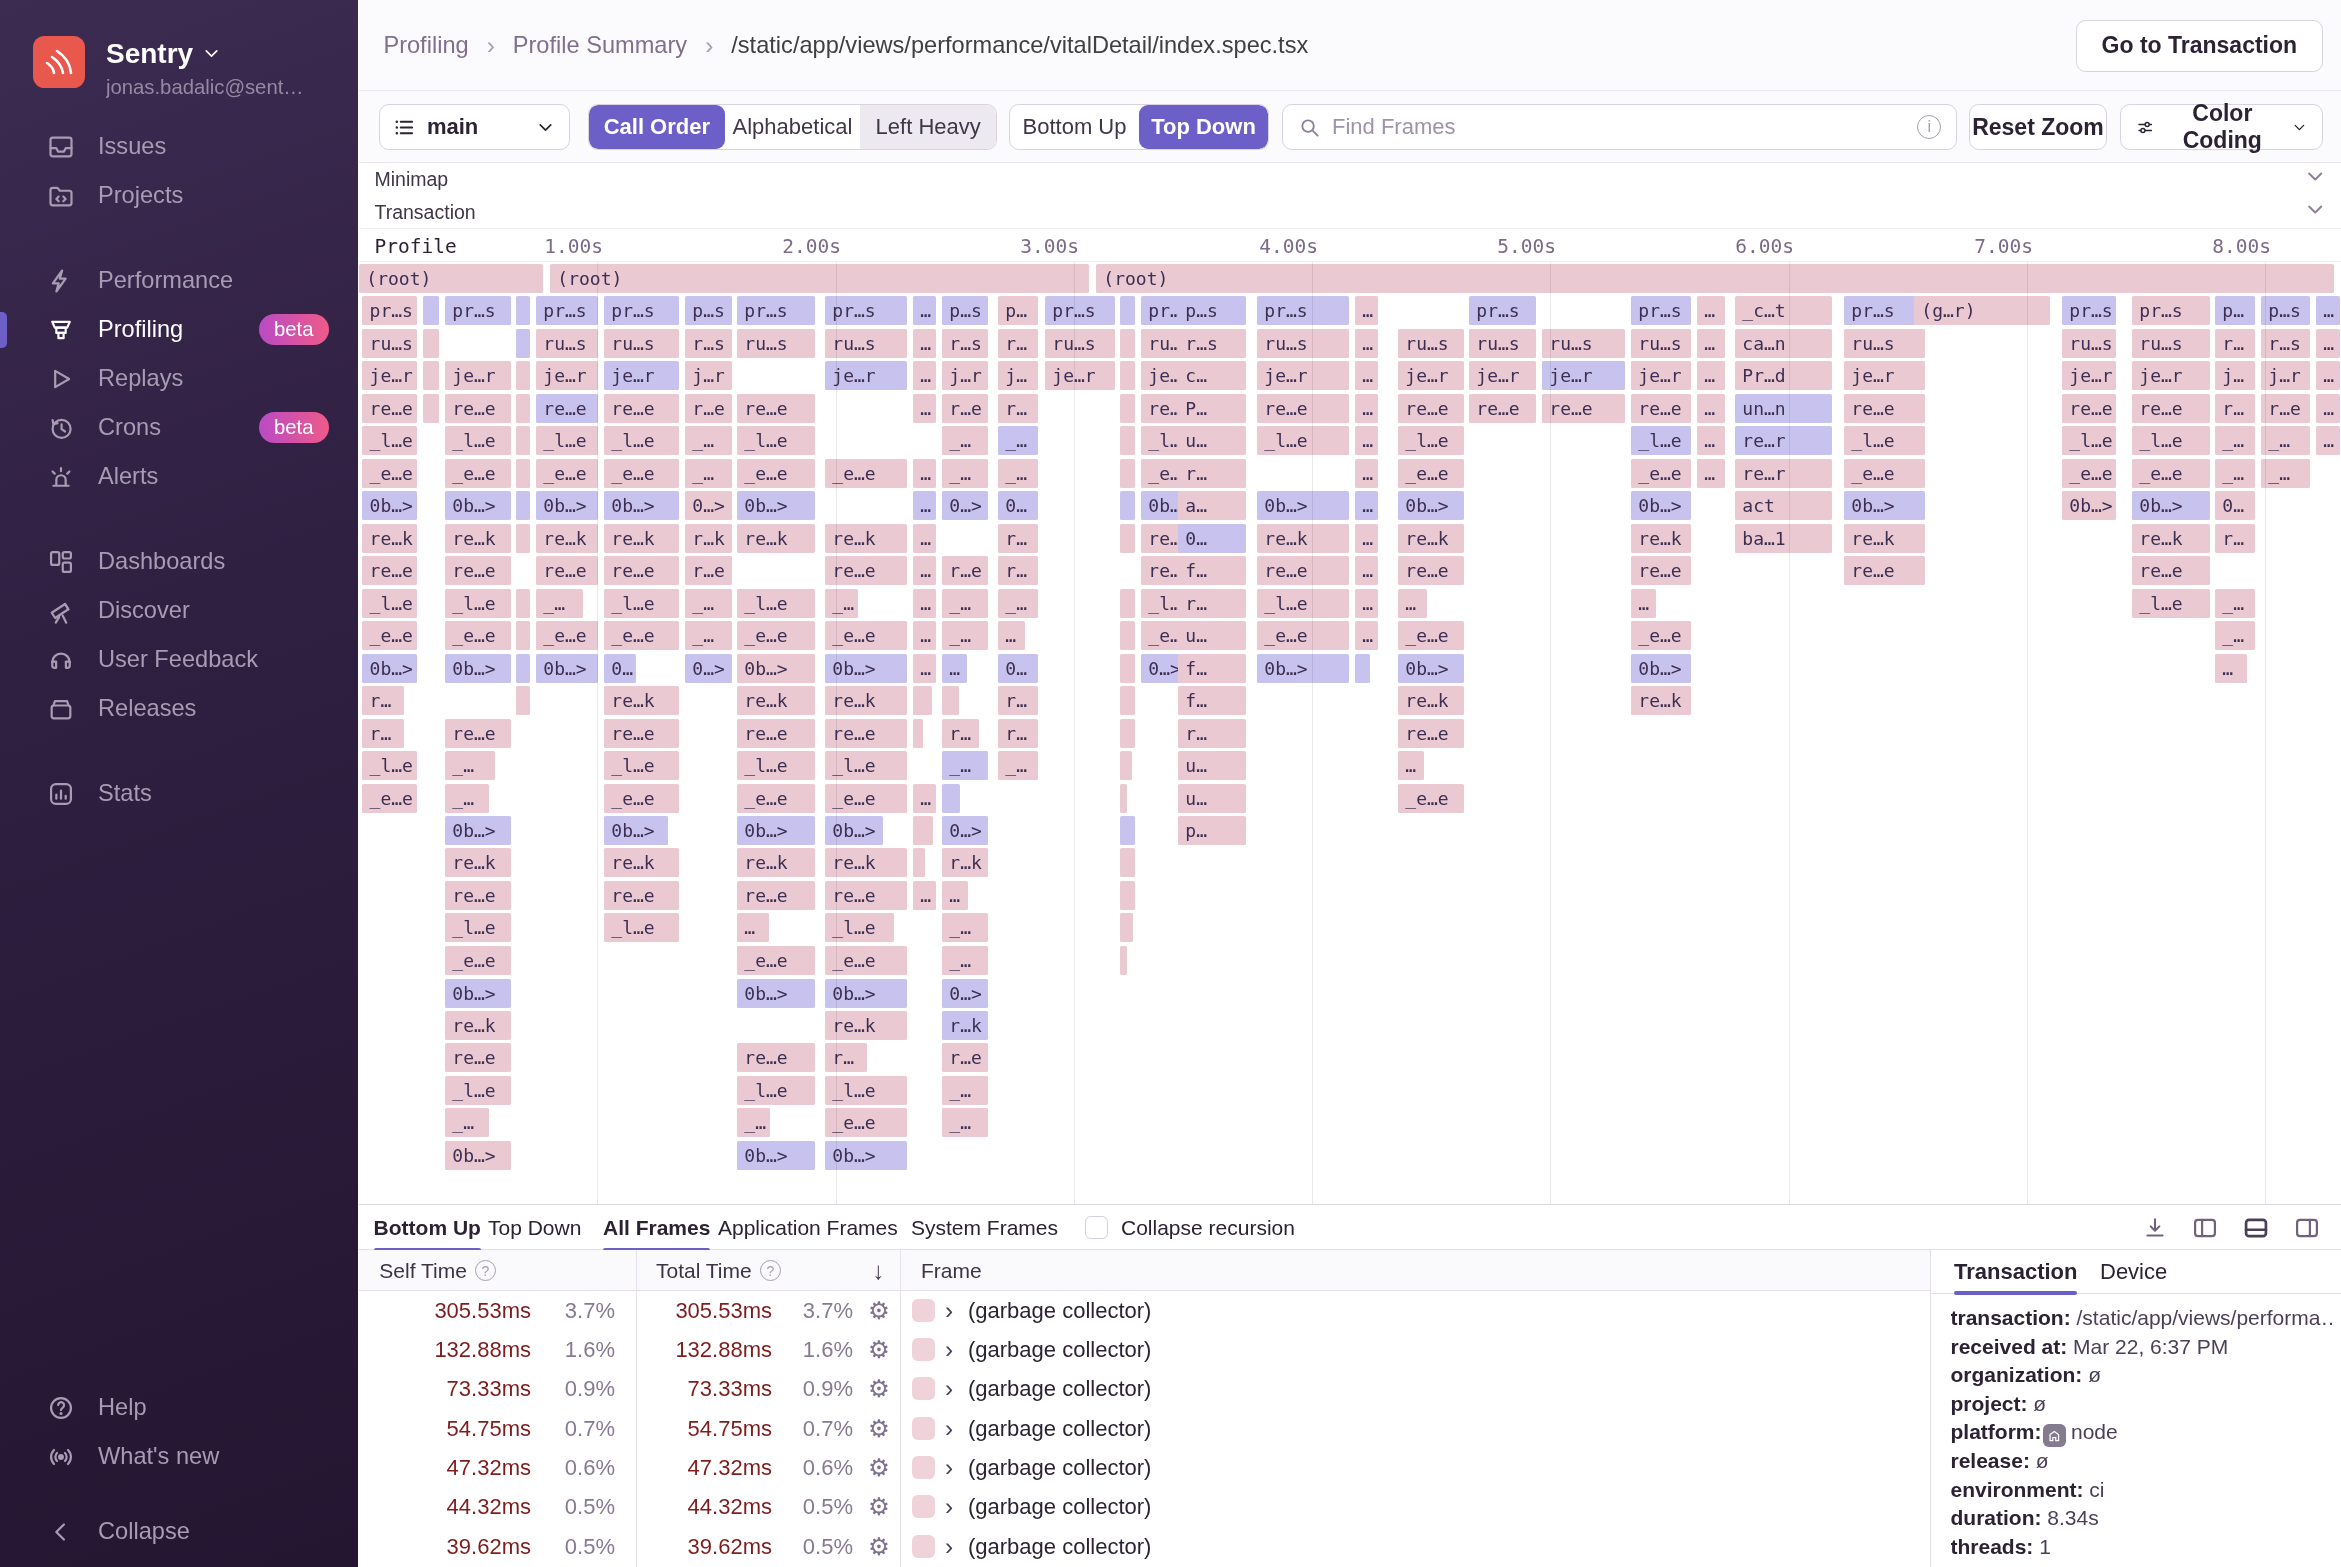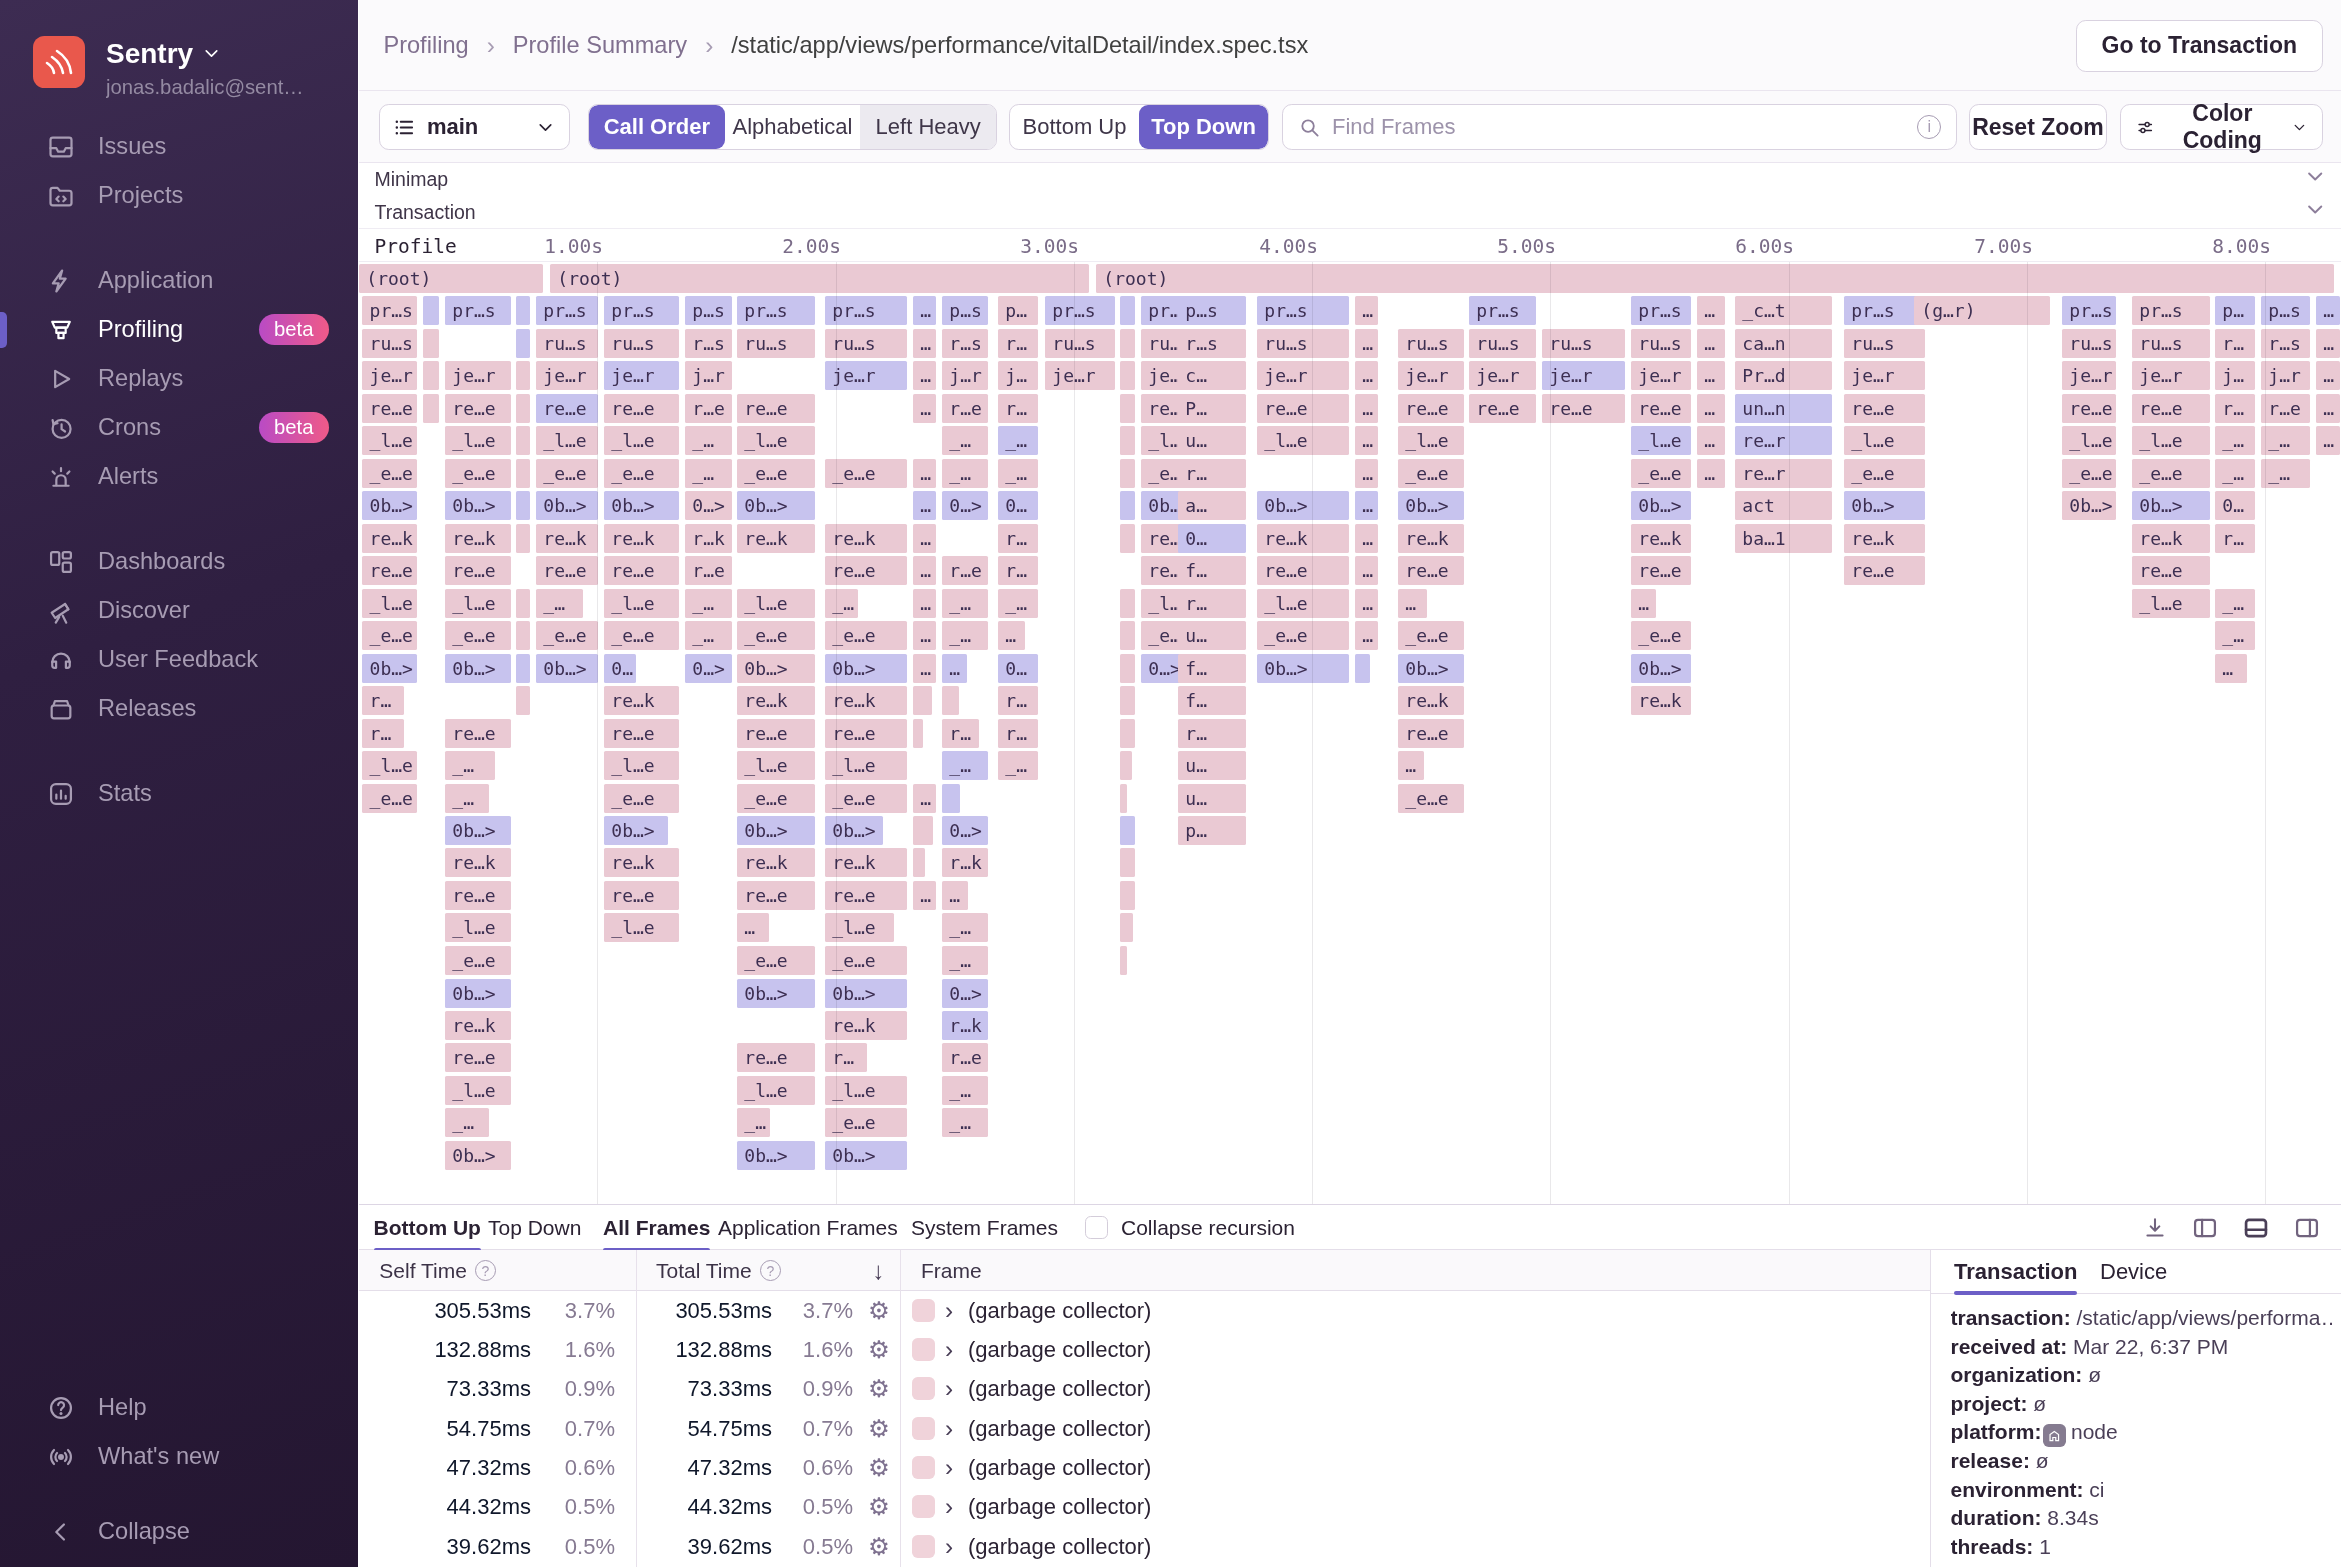--- a/index.html
+++ b/index.html
@@ -87,21 +87,21 @@
   .bicons .ic { cursor:pointer; display:flex; }
 
   
   .tbl { position:absolute; left:0; top:1250px; width:1571px; height:317px; }
   .thead { position:absolute; left:0; top:0; width:100%; height:41px; background:#faf9fb; border-bottom:0.8px solid #e4dee9;
     font-size:21px; color:#3c3347; }
   .thead .h { position:absolute; top:0; height:41px; display:flex; align-items:center; gap:8.1px; }
   .colline { position:absolute; top:0; width:0.8px; height:317px; background:#e7e1eb; }
   .trw { position:absolute; left:0; width:100%; height:39px; cursor:pointer; }
   .num { position:absolute; font-size:22px; text-align:right; }
-  .num .ms { color:#0f172a; } .pct { color:#867a92; }
+  .num .ms { color:#7f1d1d; } .pct { color:#867a92; }
   .gear { position:absolute; color:#7f7290; font-size:24.4px; line-height:39px; cursor:pointer;}
   .swatch { position:absolute; width:23px; height:23px; border-radius:5.7px; background:#f0d3da; top:8.1px; }
   .fr-chev { position:absolute; color:#4a3f57; font-size:24.4px; line-height:39px; cursor:pointer;}
   .fr-txt { position:absolute; font-size:22px; line-height:39px; color:#2b2233; }
 
   
   .details { position:absolute; left:1571px; top:1250px; width:412px; height:317px; border-left:0.8px solid #e4dee9; background:#fff;}
   .dtabs { position:absolute; left:0; top:0; width:100%; height:44px; border-bottom:0.8px solid #e4dee9; }
   .dtab { position:absolute; top:0; height:44px; display:flex; align-items:center; font-size:22px; cursor:pointer; color:#2b2233;}
   .dtab.on { font-weight:bold; }
@@ -155,21 +155,21 @@
           </span>
     <span>Projects</span>
     </div>
         <div class="nav-gap"></div>
         <div class="nav-item ">
     <span class="nicon">
             <svg class="sicon" width="28" height="28" viewBox="0 0 24 24">
               <path d="M13 3L5 14h5l-2 7 8-11h-5l2-7z"></path>
             </svg>
           </span>
-    <span>Application</span>
+    <span>Performance</span>
     </div>
         <div class="nav-item active">
     <span class="nicon">
             <svg class="sicon" width="28" height="28" viewBox="0 0 24 24">
               <path d="M4.5 5h15l-2.2 5H6.7z"></path>
               <path d="M8 10h8v4.5H8z"></path>
               <path d="M9.8 14.5h4.4V19H9.8z"></path>
             </svg>
           </span>
     <span>Profiling</span>

